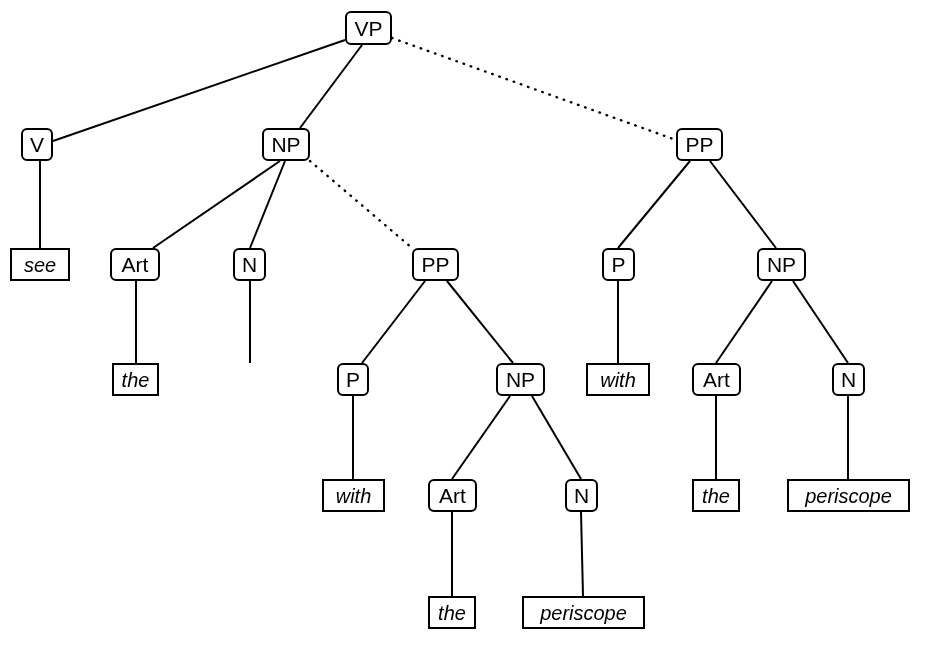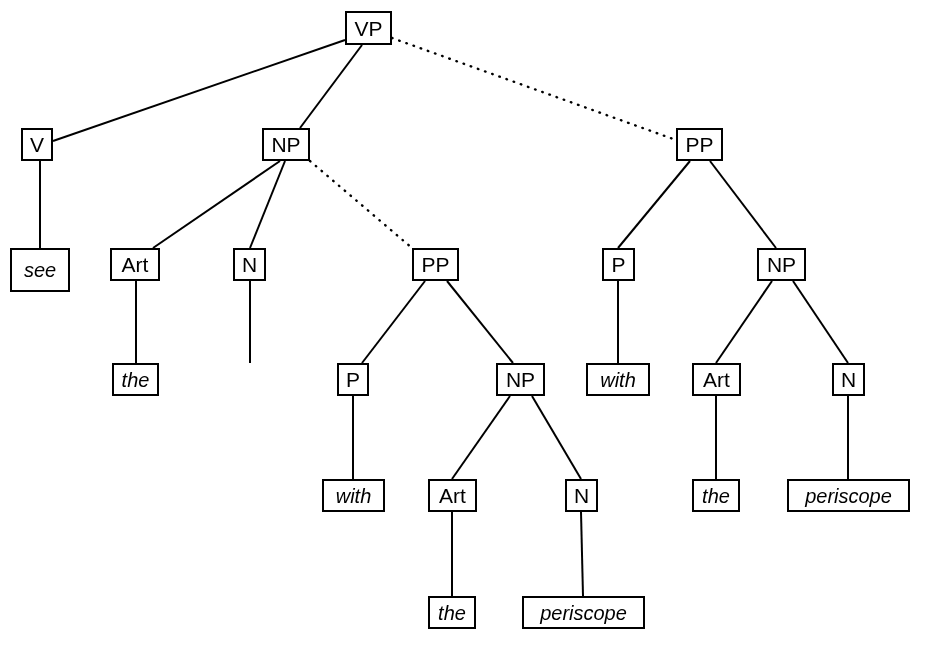--- a/index.html
+++ b/index.html
@@ -33,20 +33,21 @@
     align-items: center;
     justify-content: center;
     color: #000000;
     line-height: 1;
     white-space: nowrap;
     z-index: 2;
   }
   .tree-node.cat {
     font-size: 21px;
     font-style: normal;
+    border-radius: 6px;
   }
   .tree-node.leaf {
     font-size: 20px;
     font-style: italic;
   }
 </style>
 </head>
 <body>
 
 <div id="tree-canvas" style="background: rgb(255, 255, 255);">
@@ -72,21 +73,21 @@
       <line x1="618" y1="281" x2="618" y2="363" stroke="#000000" stroke-width="2"></line>
       <line x1="772" y1="281" x2="716" y2="363" stroke="#000000" stroke-width="2"></line>
       <line x1="793" y1="281" x2="848" y2="363" stroke="#000000" stroke-width="2"></line>
       <line x1="716" y1="396" x2="716" y2="479" stroke="#000000" stroke-width="2"></line>
       <line x1="848" y1="396" x2="848" y2="479" stroke="#000000" stroke-width="2"></line>
     </svg>
 <div class="tree-node cat" style="left: 345px; top: 11px; width: 47px; height: 34px; border-color: rgb(0, 0, 0); background: rgb(255, 255, 255);">VP</div>
     <div class="tree-node cat" style="left: 21px; top: 128px; width: 32px; height: 33px; border-color: rgb(0, 0, 0); background: rgb(255, 255, 255);">V</div>
     <div class="tree-node cat" style="left: 262px; top: 128px; width: 48px; height: 33px; border-color: rgb(0, 0, 0); background: rgb(255, 255, 255);">NP</div>
     <div class="tree-node cat" style="left: 676px; top: 128px; width: 47px; height: 33px; border-color: rgb(0, 0, 0); background: rgb(255, 255, 255);">PP</div>
-    <div class="tree-node leaf" style="left: 10px; top: 248px; width: 60px; height: 44px; border-color: rgb(0, 0, 0); background: rgb(255, 255, 255);">see</div>
+    <div class="tree-node leaf" style="left: 10px; top: 248px; width: 60px; height: 33px; border-color: rgb(0, 0, 0); background: rgb(255, 255, 255);">see</div>
     <div class="tree-node cat" style="left: 110px; top: 248px; width: 50px; height: 33px; border-color: rgb(0, 0, 0); background: rgb(255, 255, 255);">Art</div>
     <div class="tree-node cat" style="left: 233px; top: 248px; width: 33px; height: 33px; border-color: rgb(0, 0, 0); background: rgb(255, 255, 255);">N</div>
     <div class="tree-node cat" style="left: 412px; top: 248px; width: 47px; height: 33px; border-color: rgb(0, 0, 0); background: rgb(255, 255, 255);">PP</div>
     <div class="tree-node cat" style="left: 602px; top: 248px; width: 33px; height: 33px; border-color: rgb(0, 0, 0); background: rgb(255, 255, 255);">P</div>
     <div class="tree-node cat" style="left: 757px; top: 248px; width: 49px; height: 33px; border-color: rgb(0, 0, 0); background: rgb(255, 255, 255);">NP</div>
     <div class="tree-node leaf" style="left: 112px; top: 363px; width: 47px; height: 33px; border-color: rgb(0, 0, 0); background: rgb(255, 255, 255);">the</div>
     <div class="tree-node cat" style="left: 337px; top: 363px; width: 32px; height: 33px; border-color: rgb(0, 0, 0); background: rgb(255, 255, 255);">P</div>
     <div class="tree-node cat" style="left: 496px; top: 363px; width: 49px; height: 33px; border-color: rgb(0, 0, 0); background: rgb(255, 255, 255);">NP</div>
     <div class="tree-node leaf" style="left: 586px; top: 363px; width: 64px; height: 33px; border-color: rgb(0, 0, 0); background: rgb(255, 255, 255);">with</div>
     <div class="tree-node cat" style="left: 692px; top: 363px; width: 49px; height: 33px; border-color: rgb(0, 0, 0); background: rgb(255, 255, 255);">Art</div>

